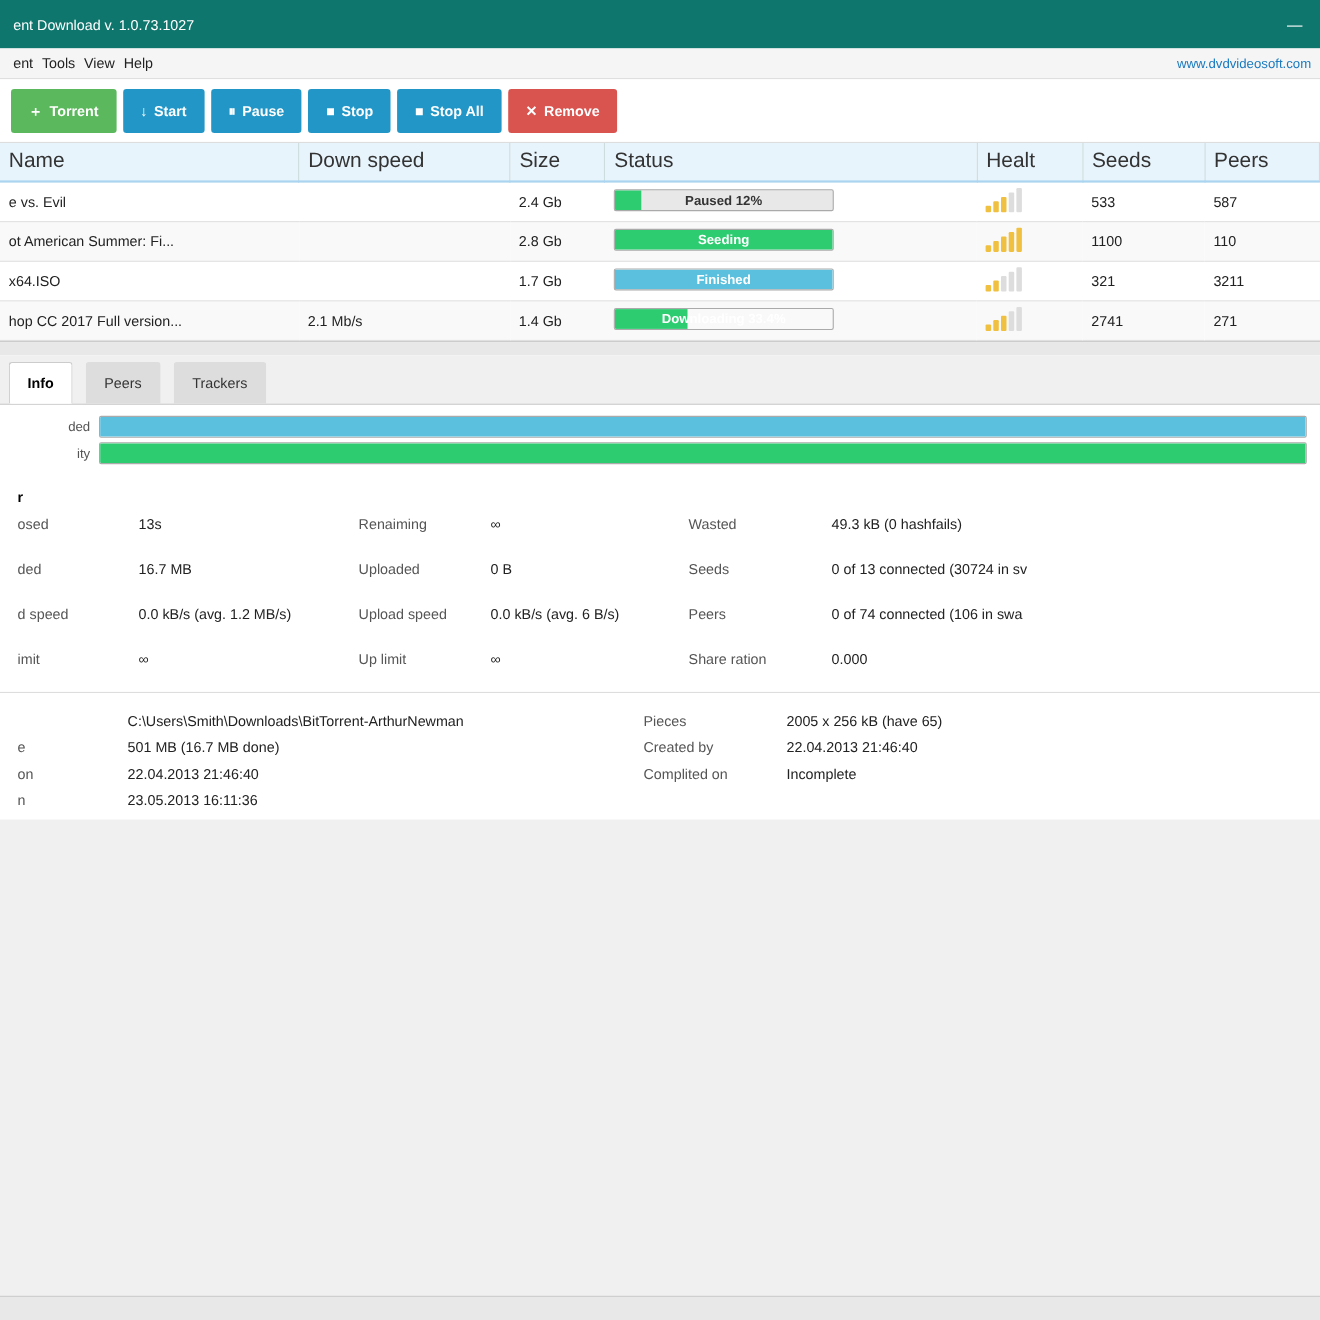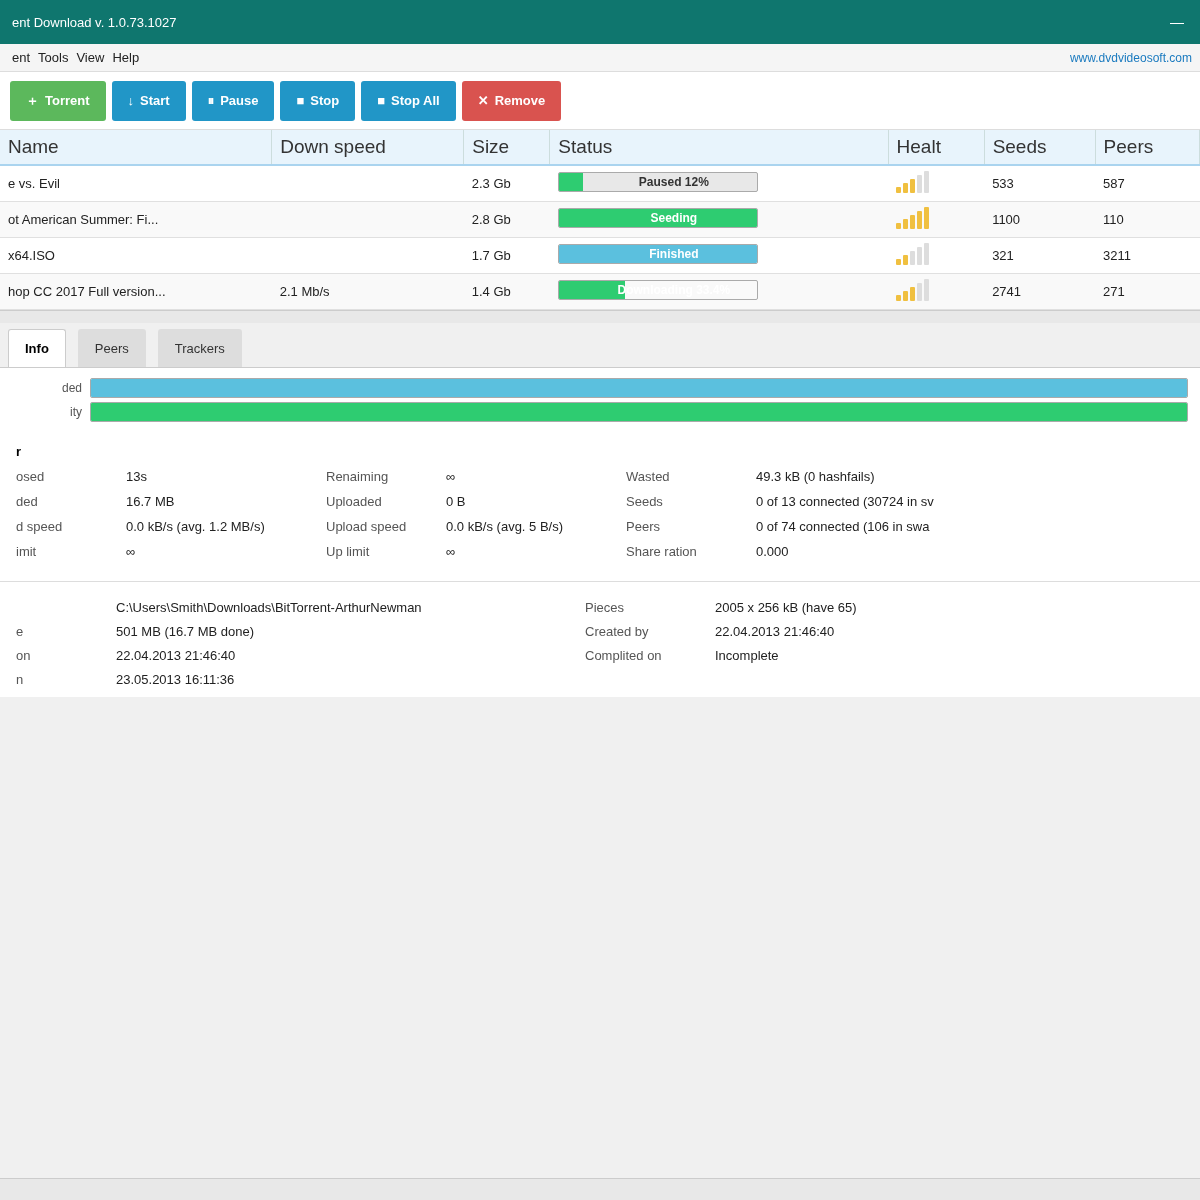--- a/index.html
+++ b/index.html
@@ -74,21 +74,21 @@
       display: inline-flex; align-items: center;
       width: 200px; height: 20px; border: 1px solid #aaa;
       border-radius: 2px; overflow: hidden; position: relative;
     }
     .status-bar-fill {
       height: 100%; display: flex; align-items: center; justify-content: center;
       color: white; font-size: 12px; font-weight: bold; position: absolute; left: 0; top: 0;
     }
     .status-bar-label {
       position: absolute; width: 100%; text-align: center;
-      color: white; font-size: 12px; font-weight: bold; z-index: 1; margin-left: 16px;
+      color: white; font-size: 12px; font-weight: bold; z-index: 1;
     }
     .status-paused { background: #e8e8e8; }
     .status-paused .status-bar-fill { background: #2ecc71; width: 12%; }
     .status-paused .status-bar-label { color: #333; }
     .status-seeding .status-bar-fill { background: #2ecc71; width: 100%; }
     .status-finished .status-bar-fill { background: #5bc0de; width: 100%; }
     .status-downloading .status-bar-fill { background: #2ecc71; width: 33.4%; }
     .status-downloading .status-bar-label { color: white; }
 
     
@@ -127,21 +127,21 @@
     }
     .progress-bar-inner-blue { height: 100%; background: #5bc0de; }
     .progress-bar-inner-green { height: 100%; background: #2ecc71; }
 
     
     .info-section { padding: 12px 16px; }
     .info-section-title { font-weight: bold; margin-bottom: 8px; font-size: 13px; }
     .info-grid {
       display: grid;
       grid-template-columns: 110px 200px 120px 180px 130px auto;
-      gap: 6px 0;
+      gap: 22px 0;
       font-size: 13px;
     }
     .info-label { color: #555; padding: 2px 0; }
     .info-value { color: #222; padding: 2px 8px 2px 0; }
 
     .divider { border: none; border-top: 1px solid #ddd; margin: 8px 0; }
 
     
     .file-section { padding: 8px 16px; }
     .file-label { color: #555; padding: 2px 0; }
@@ -217,21 +217,21 @@
         <th>Status</th>
         <th>Healt</th>
         <th>Seeds</th>
         <th>Peers</th>
       </tr>
     </thead>
     <tbody id="torrent-tbody">
     <tr>
           <td>e vs. Evil</td>
           <td></td>
-          <td>2.3 Gb</td>
+          <td>2.4 Gb</td>
           <td><div class="status-bar-container status-paused">
               <div class="status-bar-fill" style="width: 12%; background: rgb(46, 204, 113);"></div>
               <span class="status-bar-label" style="color: rgb(51, 51, 51);">Paused 12%</span>
             </div></td>
           <td>
             <div class="health-bars">
               <div class="hbar" style="height: 6px;"></div>
               <div class="hbar" style="height: 10px;"></div>
               <div class="hbar" style="height: 14px;"></div>
               <div class="hbar hbar-empty" style="height: 18px;"></div>
@@ -343,21 +343,21 @@
       <span class="info-label">ded</span>
       <span class="info-value">16.7 MB</span>
       <span class="info-label">Uploaded</span>
       <span class="info-value">0 B</span>
       <span class="info-label">Seeds</span>
       <span class="info-value">0 of 13 connected (30724 in sv</span>
 
       <span class="info-label">d speed</span>
       <span class="info-value">0.0 kB/s (avg. 1.2 MB/s)</span>
       <span class="info-label">Upload speed</span>
-      <span class="info-value">0.0 kB/s (avg. 5 B/s)</span>
+      <span class="info-value">0.0 kB/s (avg. 6 B/s)</span>
       <span class="info-label">Peers</span>
       <span class="info-value">0 of 74 connected (106 in swa</span>
 
       <span class="info-label">imit</span>
       <span class="info-value">∞</span>
       <span class="info-label">Up limit</span>
       <span class="info-value">∞</span>
       <span class="info-label">Share ration</span>
       <span class="info-value">0.000</span>
     </div>

